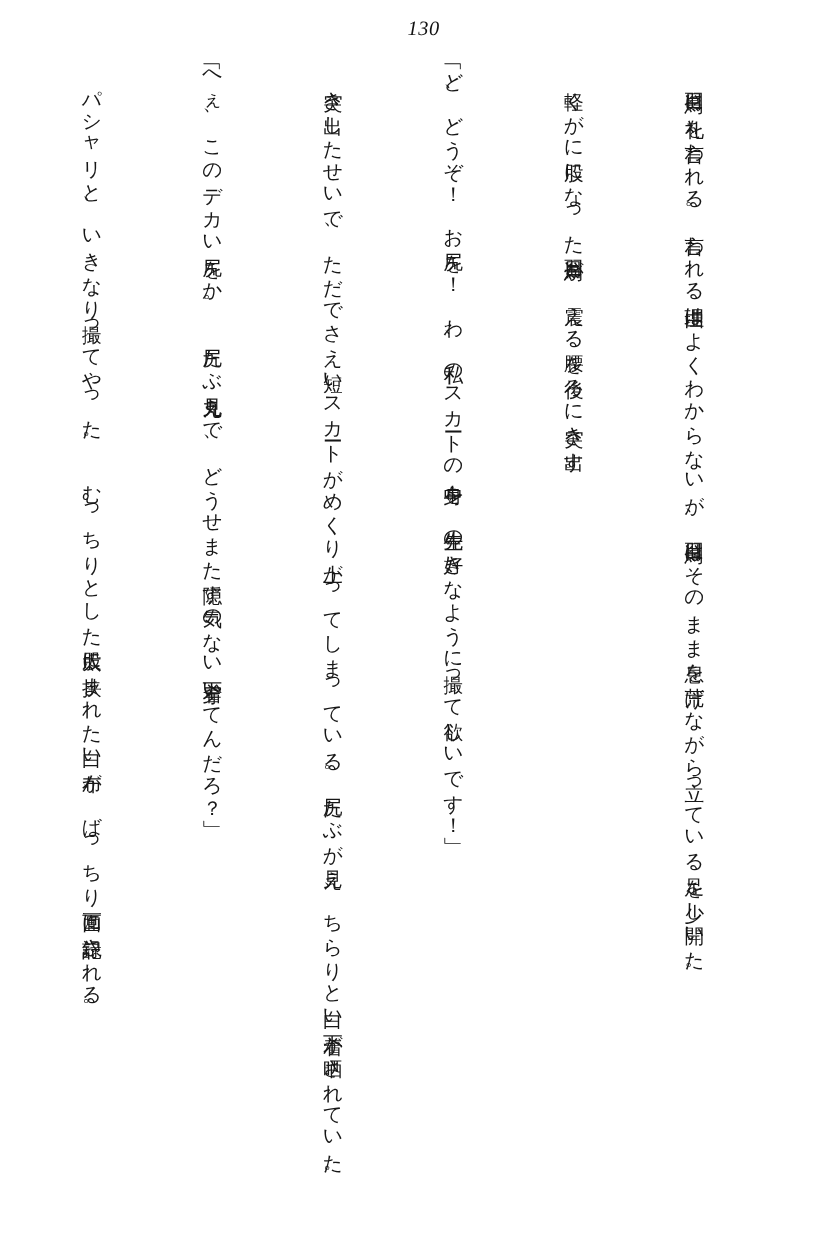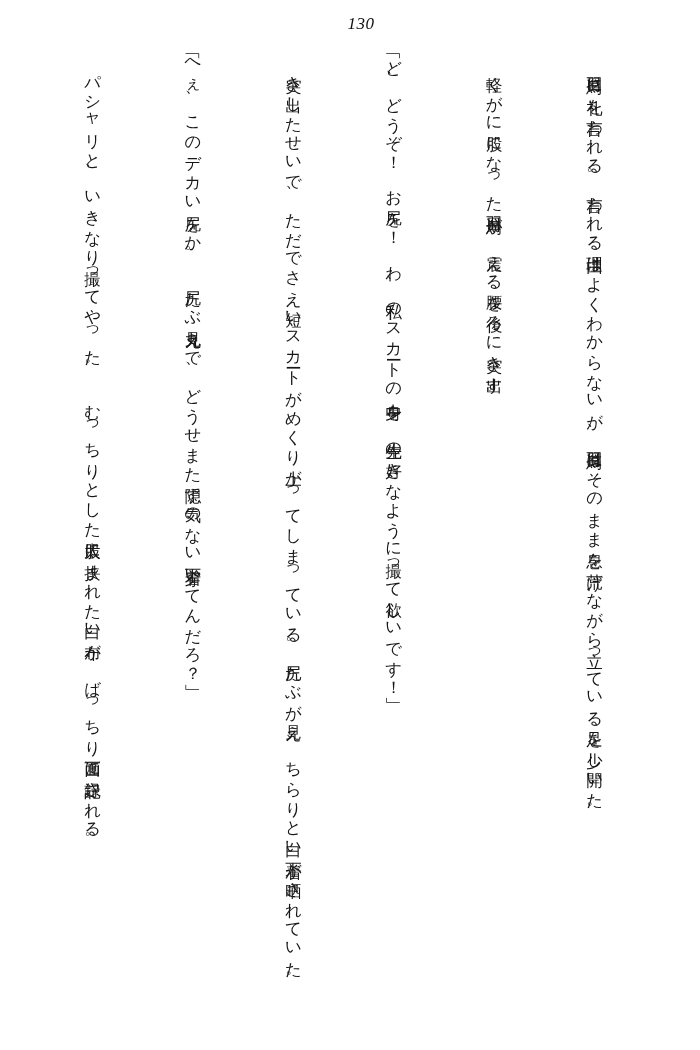--- a/index.html
+++ b/index.html
@@ -12,21 +12,21 @@
     height: 1050px;
     overflow: hidden;
     font-family: "Liberation Serif", "DejaVu Serif", serif;
     color: #1a1a1a;
   }
   .page {
     position: relative;
     width: 700px;
     height: 1050px;
     box-sizing: border-box;
-    padding: 14px 22px 18px 26px;
+    padding: 14px 38px 18px 26px;
     display: flex;
     flex-direction: column;
   }
   .page-header {
     height: 34px;
     flex: 0 0 auto;
     display: flex;
     justify-content: center;
     align-items: flex-start;
   }

